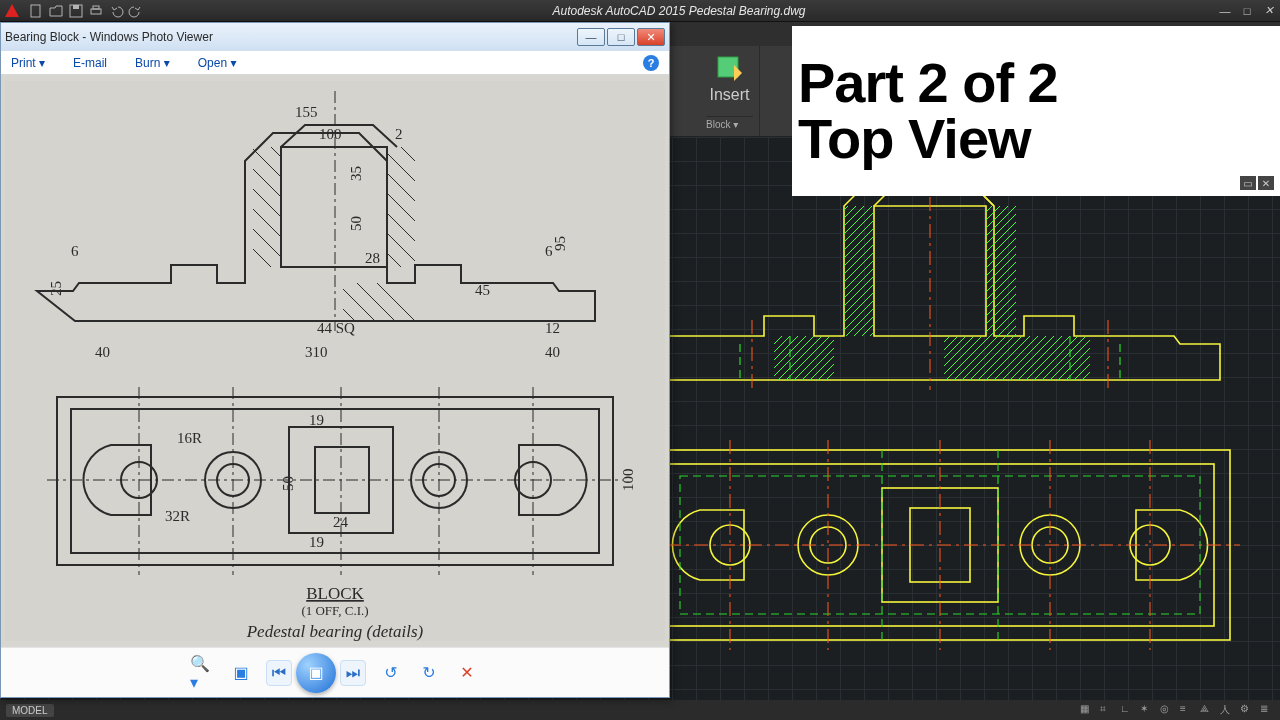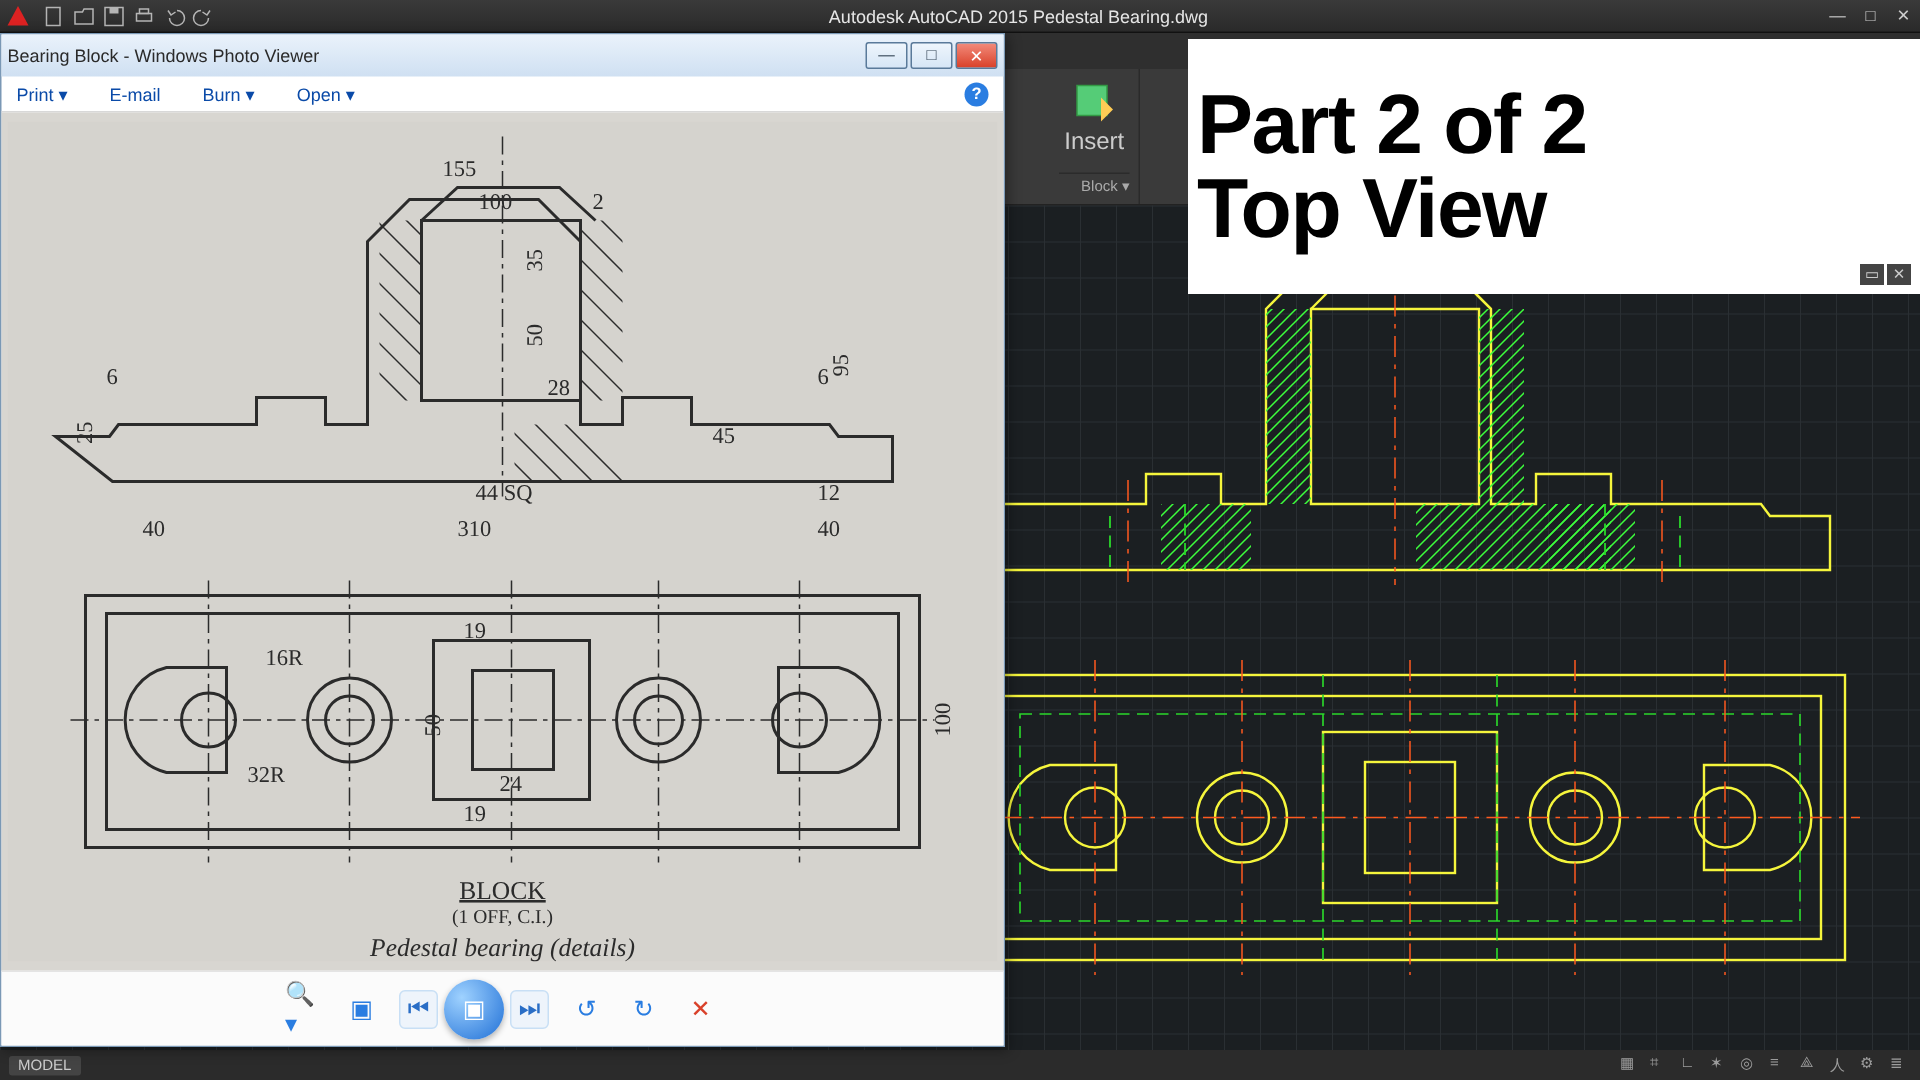--- a/index.html
+++ b/index.html
@@ -1,36 +1,36 @@
 <!DOCTYPE html>
 <html><head>
 <meta charset="utf-8">
 <style>
 * { margin: 0; padding: 0; box-sizing: border-box; font-family: "Segoe UI", Tahoma, sans-serif; }
 body { width: 1280px; height: 720px; background: #333; overflow: hidden; position: relative; }
 
 
-.acad-titlebar { height: 22px; background: linear-gradient(#3a3a3a,#2a2a2a); display: flex; align-items: center; color: #ccc; font-size: 11px; border-bottom: 1px solid #111; }
+.acad-titlebar { height: 22px; background: linear-gradient(#3a3a3a,#2a2a2a); display: flex; align-items: center; color: #ccc; font-size: 11px; border-bottom: 1px solid #111; font-style: italic; }
 .acad-logo { width: 20px; height: 20px; margin: 0 2px; display:flex; align-items:center; justify-content:center; }
 .acad-logo svg { width:16px; height:16px; }
 .qat { display: flex; gap: 4px; margin-left: 4px; }
 .qat .ico { width: 16px; height: 16px; display:flex; align-items:center; justify-content:center; opacity:.85; }
 .acad-title { flex: 1; text-align: center; color: #e6e6e6; font-size: 12px; }
 .win-ctrls { display:flex; }
 .win-ctrls div { width: 22px; height: 18px; display:flex; align-items:center; justify-content:center; color:#ccc; font-size:11px; }
 
 
 .acad-ribbon { height: 115px; background: #3a3a3a; border-bottom: 1px solid #222; position: relative; }
 .ribbon-tabs { height: 24px; background: #2f2f2f; display:flex; align-items:center; gap:2px; padding-left:4px; font-size:11px; color:#bbb; }
 .ribbon-tab { padding: 3px 10px; border-radius:3px 3px 0 0; }
 .ribbon-body { height: 90px; background:#3a3a3a; display:flex; }
 .panel { border-right:1px solid #2a2a2a; min-width:60px; display:flex; flex-direction:column; align-items:center; padding:4px 6px; gap:2px; }
 .panel-btn { width:34px; height:34px; display:flex; align-items:center; justify-content:center; }
 .panel-lbl { font-size:16px; color:#ccc; }
-.panel-name { font-size:10px; color:#aaa; margin-top:auto; padding:2px 0; border-top:1px solid #2b2b2b; width:100%; text-align:right; }
+.panel-name { font-size:10px; color:#aaa; margin-top:auto; padding:2px 0; border-top:1px solid #2b2b2b; width:100%; text-align:left; }
 
 
 .drawing { position:absolute; left:0; right:0; top:137px; bottom:20px; background:#1b1f22; }
 .grid { position:absolute; inset:0; background-image:
   linear-gradient(#2a2f33 1px, transparent 1px),
   linear-gradient(90deg,#2a2f33 1px, transparent 1px);
   background-size: 24px 24px; }
 .view-ctrl { position:absolute; left:6px; top:6px; color:#9aa; font-size:10px; }
 .view-ctrl span { border:1px solid #555; padding:1px 4px; margin-right:2px; }
 

